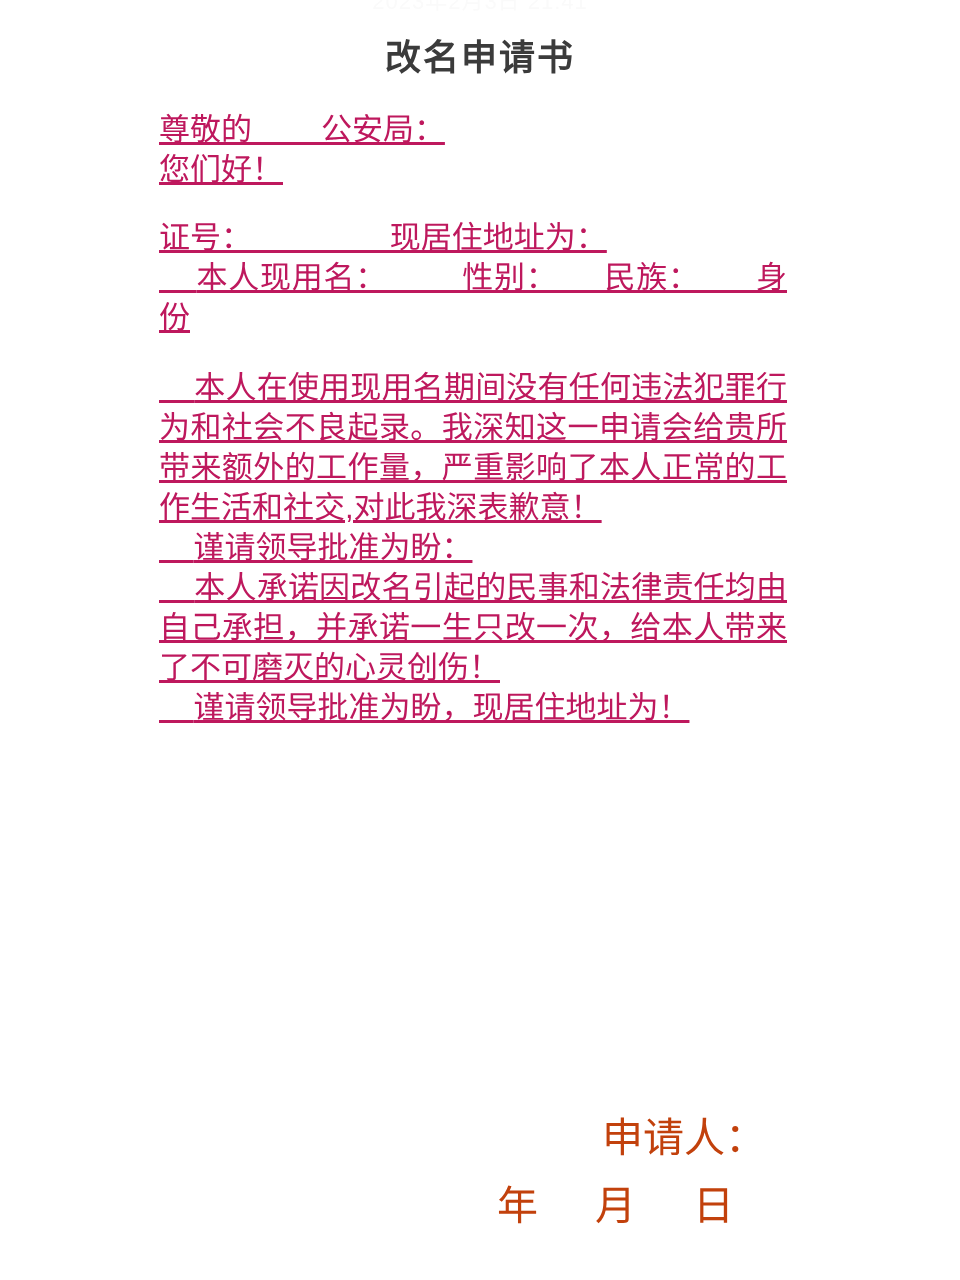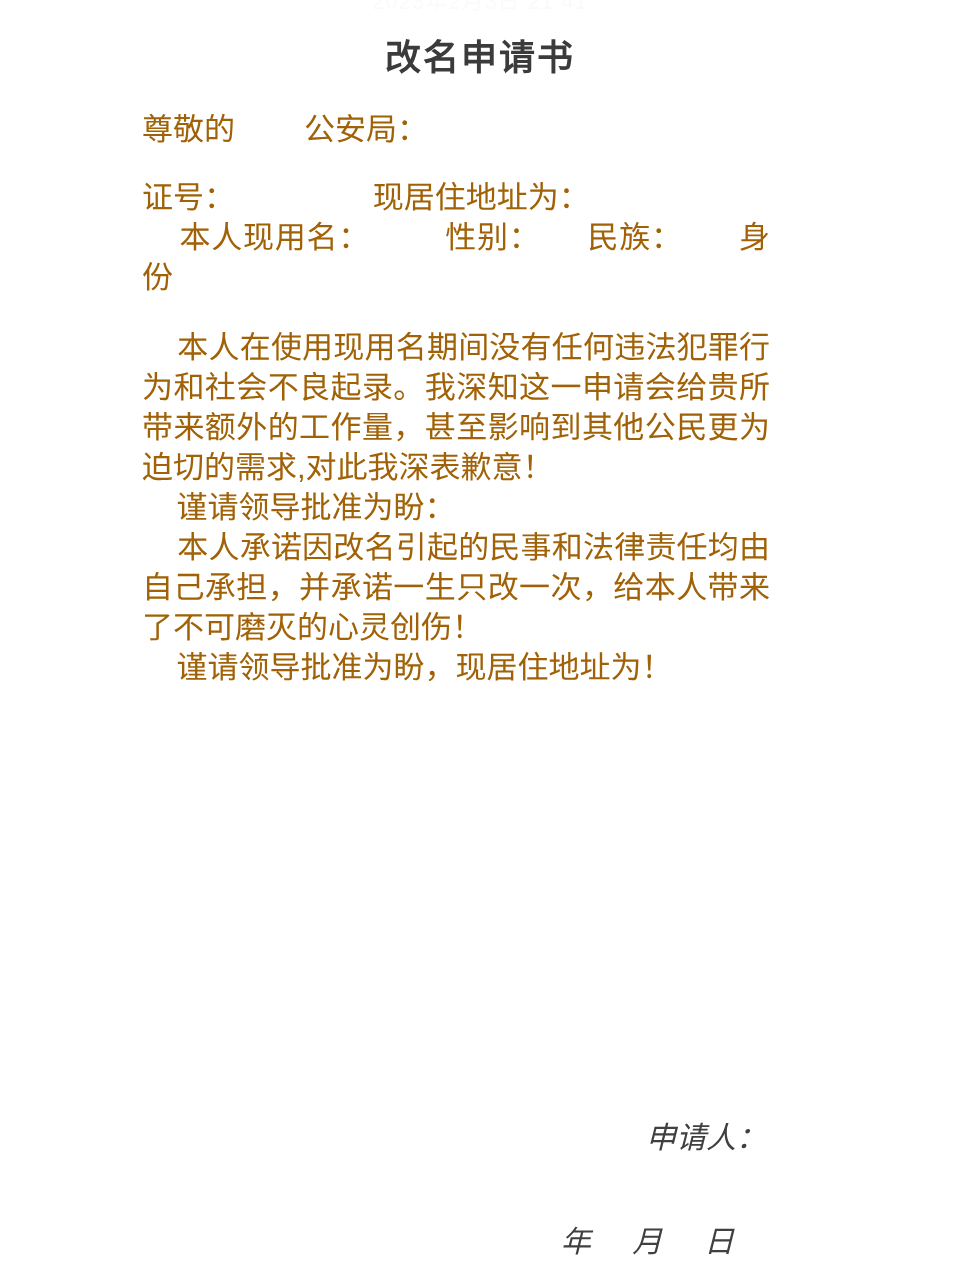--- a/index.html
+++ b/index.html
@@ -53,28 +53,29 @@
     line-height: 44px;
     font-weight: bold;
     color: #3b3b3b;
     letter-spacing: 2px;
     margin-top: 12px;
   }
 
   
   .content {
     position: absolute;
-    left: 142px;
+    left: 159px;
     top: 110px;
     width: 628px;
     font-size: 31px;
     line-height: 40px;
-    color: #a16207;
+    color: #be185d;
     text-align: justify;
     text-justify: inter-character;
+    text-decoration: underline;
   }
 
   .line {
     white-space: pre-wrap;
     word-break: break-all;
   }
 
   .para {
     white-space: pre-wrap;
     word-break: break-all;
@@ -83,60 +84,60 @@
   }
   .spacer-md { height: 28px; }
   .spacer-lg { height: 30px; }
 
   
   .signature-block {
     position: absolute;
     left: 158px;
     top: 1118px;
     width: 628px;
-    font-size: 30px;
+    font-size: 41px;
     line-height: 40px;
-    color: #404040;
-    font-style: italic;
+    color: #c2410c;
   }
   .sign-line {
     text-align: right;
     padding-right: 20px;
     white-space: pre;
   }
   .date-line {
     text-align: right;
     padding-right: 52px;
-    margin-top: 64px;
+    margin-top: 28px;
     white-space: pre;
   }
 </style>
 </head>
 <body>
 
 <div class="page">
 
   <div class="timestamp-strip">
     <div class="timestamp-text">2023年2月3日 21:41</div>
   </div>
 
   <div class="doc-title">改名申请书</div>
 
   <div class="content">
 
     <div class="line">尊敬的        公安局：</div>
+    <div class="line">您们好！</div>
 
     <div class="spacer-md"></div>
 
     <div class="line">证号：                现居住地址为：</div>
     <div class="line">    本人现用名：        性别：     民族：      身份</div>
 
     <div class="spacer-lg"></div>
 
-    <div class="para">    本人在使用现用名期间没有任何违法犯罪行为和社会不良起录。我深知这一申请会给贵所带来额外的工作量，甚至影响到其他公民更为迫切的需求,对此我深表歉意！</div>
+    <div class="para">    本人在使用现用名期间没有任何违法犯罪行为和社会不良起录。我深知这一申请会给贵所带来额外的工作量，严重影响了本人正常的工作生活和社交,对此我深表歉意！</div>
 
     <div class="line">    谨请领导批准为盼：</div>
 
 
     <div class="para">    本人承诺因改名引起的民事和法律责任均由自己承担，并承诺一生只改一次，给本人带来了不可磨灭的心灵创伤！</div>
 
     <div class="para">    谨请领导批准为盼，现居住地址为！</div>
 
   </div>
 

